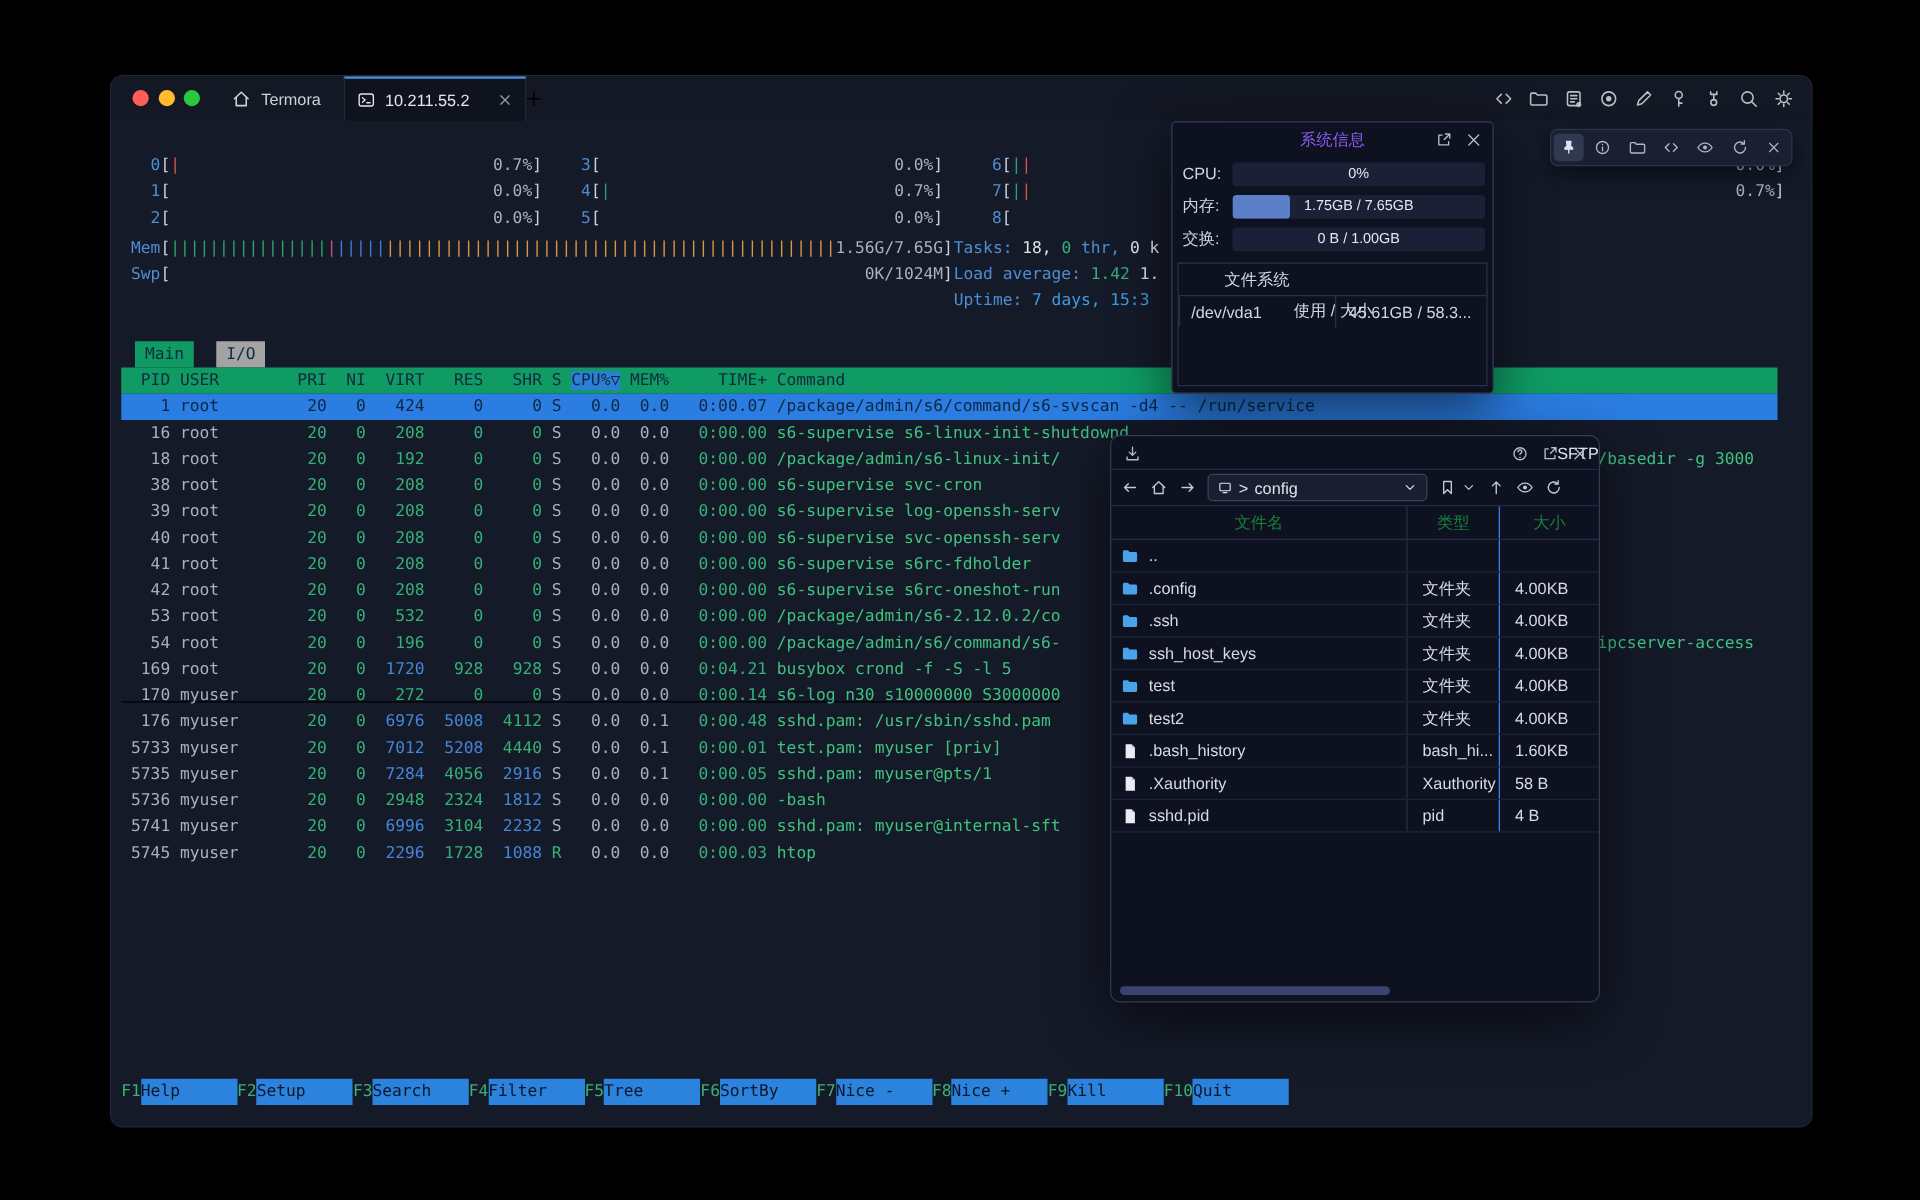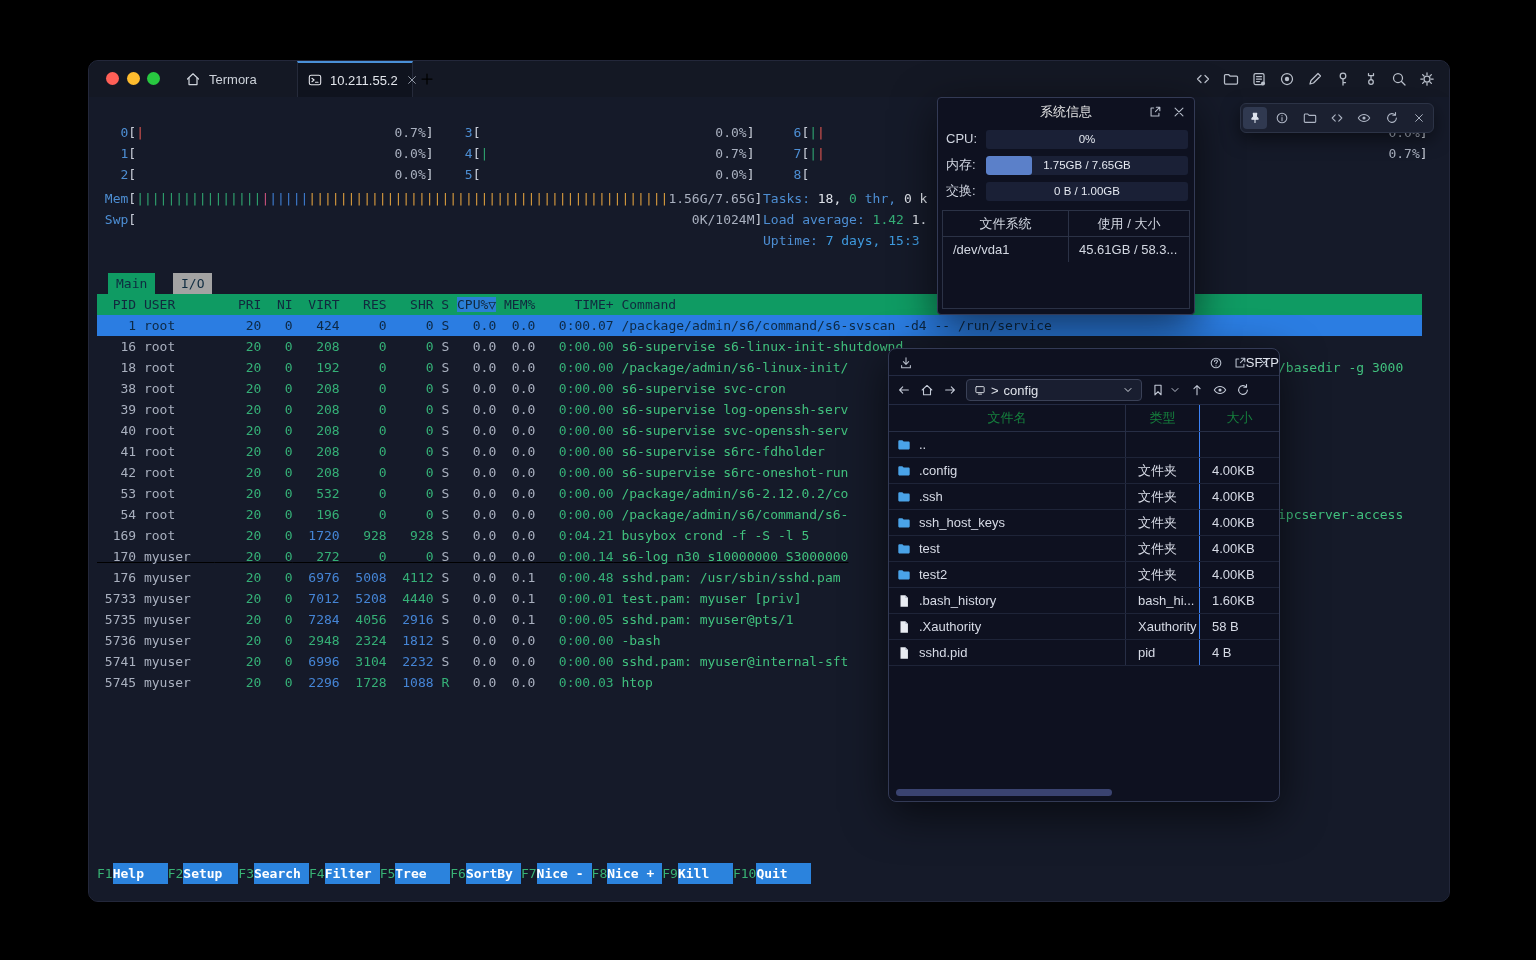--- a/index.html
+++ b/index.html
@@ -5,23 +5,23 @@
   html,body{margin:0;padding:0;}
   body{width:1536px;height:960px;background:#000;position:relative;overflow:hidden;
        font-family:"Liberation Sans",sans-serif;-webkit-font-smoothing:antialiased;}
 
   
   .window{position:absolute;left:88px;top:60px;width:1360px;height:840px;background:#151a29;
           border-radius:10px;overflow:hidden;box-shadow:0 24px 70px rgba(0,0,0,.7);border:1px solid #23273a;}
   .tabbar{position:absolute;top:0;left:0;right:0;height:36px;background:#141824;border-bottom:1px solid #232838;}
   .tl{position:absolute;top:11px;width:13px;height:13px;border-radius:50%;}
   .home-tab{position:absolute;left:96px;top:0;height:36px;display:flex;align-items:center;gap:8px;color:#cdd2da;font-size:13px;}
-  .active-tab{position:absolute;left:186px;top:0;width:116px;height:36px;background:#0f131e;
+  .active-tab{position:absolute;left:186px;top:0;width:146px;height:36px;background:#0f131e;
               border-top:2px solid #4a90d8;border-left:1px solid #252a3a;border-right:1px solid #252a3a;
-              display:flex;align-items:center;gap:8px;padding:0 10px;box-sizing:border-box;color:#e3e6ec;font-size:13px;margin-left:22px;}
+              display:flex;align-items:center;gap:8px;padding:0 10px;box-sizing:border-box;color:#e3e6ec;font-size:13px;}
   .newtab{position:absolute;left:330px;top:10px;color:#aab1bd;}
   .win-icons{position:absolute;right:14px;top:0;height:36px;display:flex;align-items:center;gap:12px;color:#b9bfca;}
 
   .ic{display:inline-flex;width:16px;height:16px;color:inherit;flex:none;}
   .ic svg{width:100%;height:100%;display:block;}
   .ic14{width:14px;height:14px;}
   .ic12{width:12px;height:12px;}
 
   
   .term{position:absolute;top:36px;left:0;right:0;bottom:0;background:#151a29;overflow:hidden;
@@ -36,37 +36,37 @@
   .vtab-io{left:84px;background:#a3a3a3;}
   .phdr{position:absolute;left:8px;top:197px;width:1325px;height:21px;background:#0f9b63;white-space:pre;color:#11293e;}
   .phdr span{color:#11293e;}
   .hdrsort{background:#2b7fd6;}
   .prow{position:absolute;left:8px;width:1325px;height:21px;white-space:pre;}
   .prow.sel{background:#2b7de2;}
   .prow.sel span{color:#0d2843 !important;}
   .cmdright{position:absolute;left:1181px;top:0;}
   .fbar{position:absolute;left:8px;top:766px;height:21px;white-space:pre;}
   .fkey{color:#38b274;}
-  .flabel{display:inline-block;width:55px;background:#2b83dd;color:#ffffff;overflow:hidden;vertical-align:top;font-weight:bold;}
+  .flabel{display:inline-block;width:77px;background:#2b83dd;color:#0f172a;overflow:hidden;vertical-align:top;}
 
   
   .panel{position:absolute;background:#0e1120;border:1px solid #333a55;color:#d3d8e2;
          box-shadow:0 12px 44px rgba(0,0,0,.6);font-size:13px;}
   #sysinfo{left:937px;top:97px;width:258px;height:218px;border-radius:4px;box-sizing:border-box;}
-  .ptitle{position:relative;height:28px;display:flex;align-items:center;justify-content:center;color:#e5e5e5;}
+  .ptitle{position:relative;height:28px;display:flex;align-items:center;justify-content:center;color:#8b5cf6;}
   .pticons{position:absolute;right:8px;top:0;height:28px;display:flex;align-items:center;gap:10px;color:#b6bdca;}
   .ptleft{position:absolute;left:10px;top:0;height:28px;display:flex;align-items:center;color:#b6bdca;}
   .sirow{position:relative;height:26px;}
   .sirow .silabel{position:absolute;left:8px;top:0;line-height:26px;color:#ced3de;}
   .sitrack{position:absolute;left:48px;right:6px;top:4px;height:19px;background:#1a2036;border-radius:3px;overflow:hidden;}
   .sifill{position:absolute;left:0;top:0;bottom:0;background:#5b80c9;border-radius:3px;}
   .sitext{position:absolute;inset:0;text-align:center;line-height:19px;font-size:11.5px;color:#e4e8f0;}
   .fstable{position:absolute;left:4px;right:4px;top:112px;bottom:5px;border:1px solid #2b3246;}
   .fsrow{display:flex;height:25px;line-height:25px;}
-  .fsrow.h{border-bottom:1px solid #2b3246;}
+  .fsrow.h{border-bottom:1px solid #2b3246;flex-direction:column;}
   .fsc1{width:125px;text-align:center;}
   .fsc2{flex:1;text-align:center;border-left:1px solid #2b3246;}
   .fsrow.d .fsc1{text-align:left;padding-left:10px;box-sizing:border-box;}
   .fsrow.d .fsc2{text-align:left;padding-left:10px;box-sizing:border-box;}
 
   #minibar{position:absolute;left:1240px;top:103px;width:192px;height:28px;background:#1b2030;
            border:1px solid #2c3346;border-radius:6px;display:flex;align-items:center;justify-content:space-around;
            color:#aeb5c4;box-shadow:0 6px 18px rgba(0,0,0,.5);}
   .mbtn{width:24px;height:22px;display:flex;align-items:center;justify-content:center;border-radius:4px;}
   .mbtn.on{background:#303950;color:#dfe4ee;}

